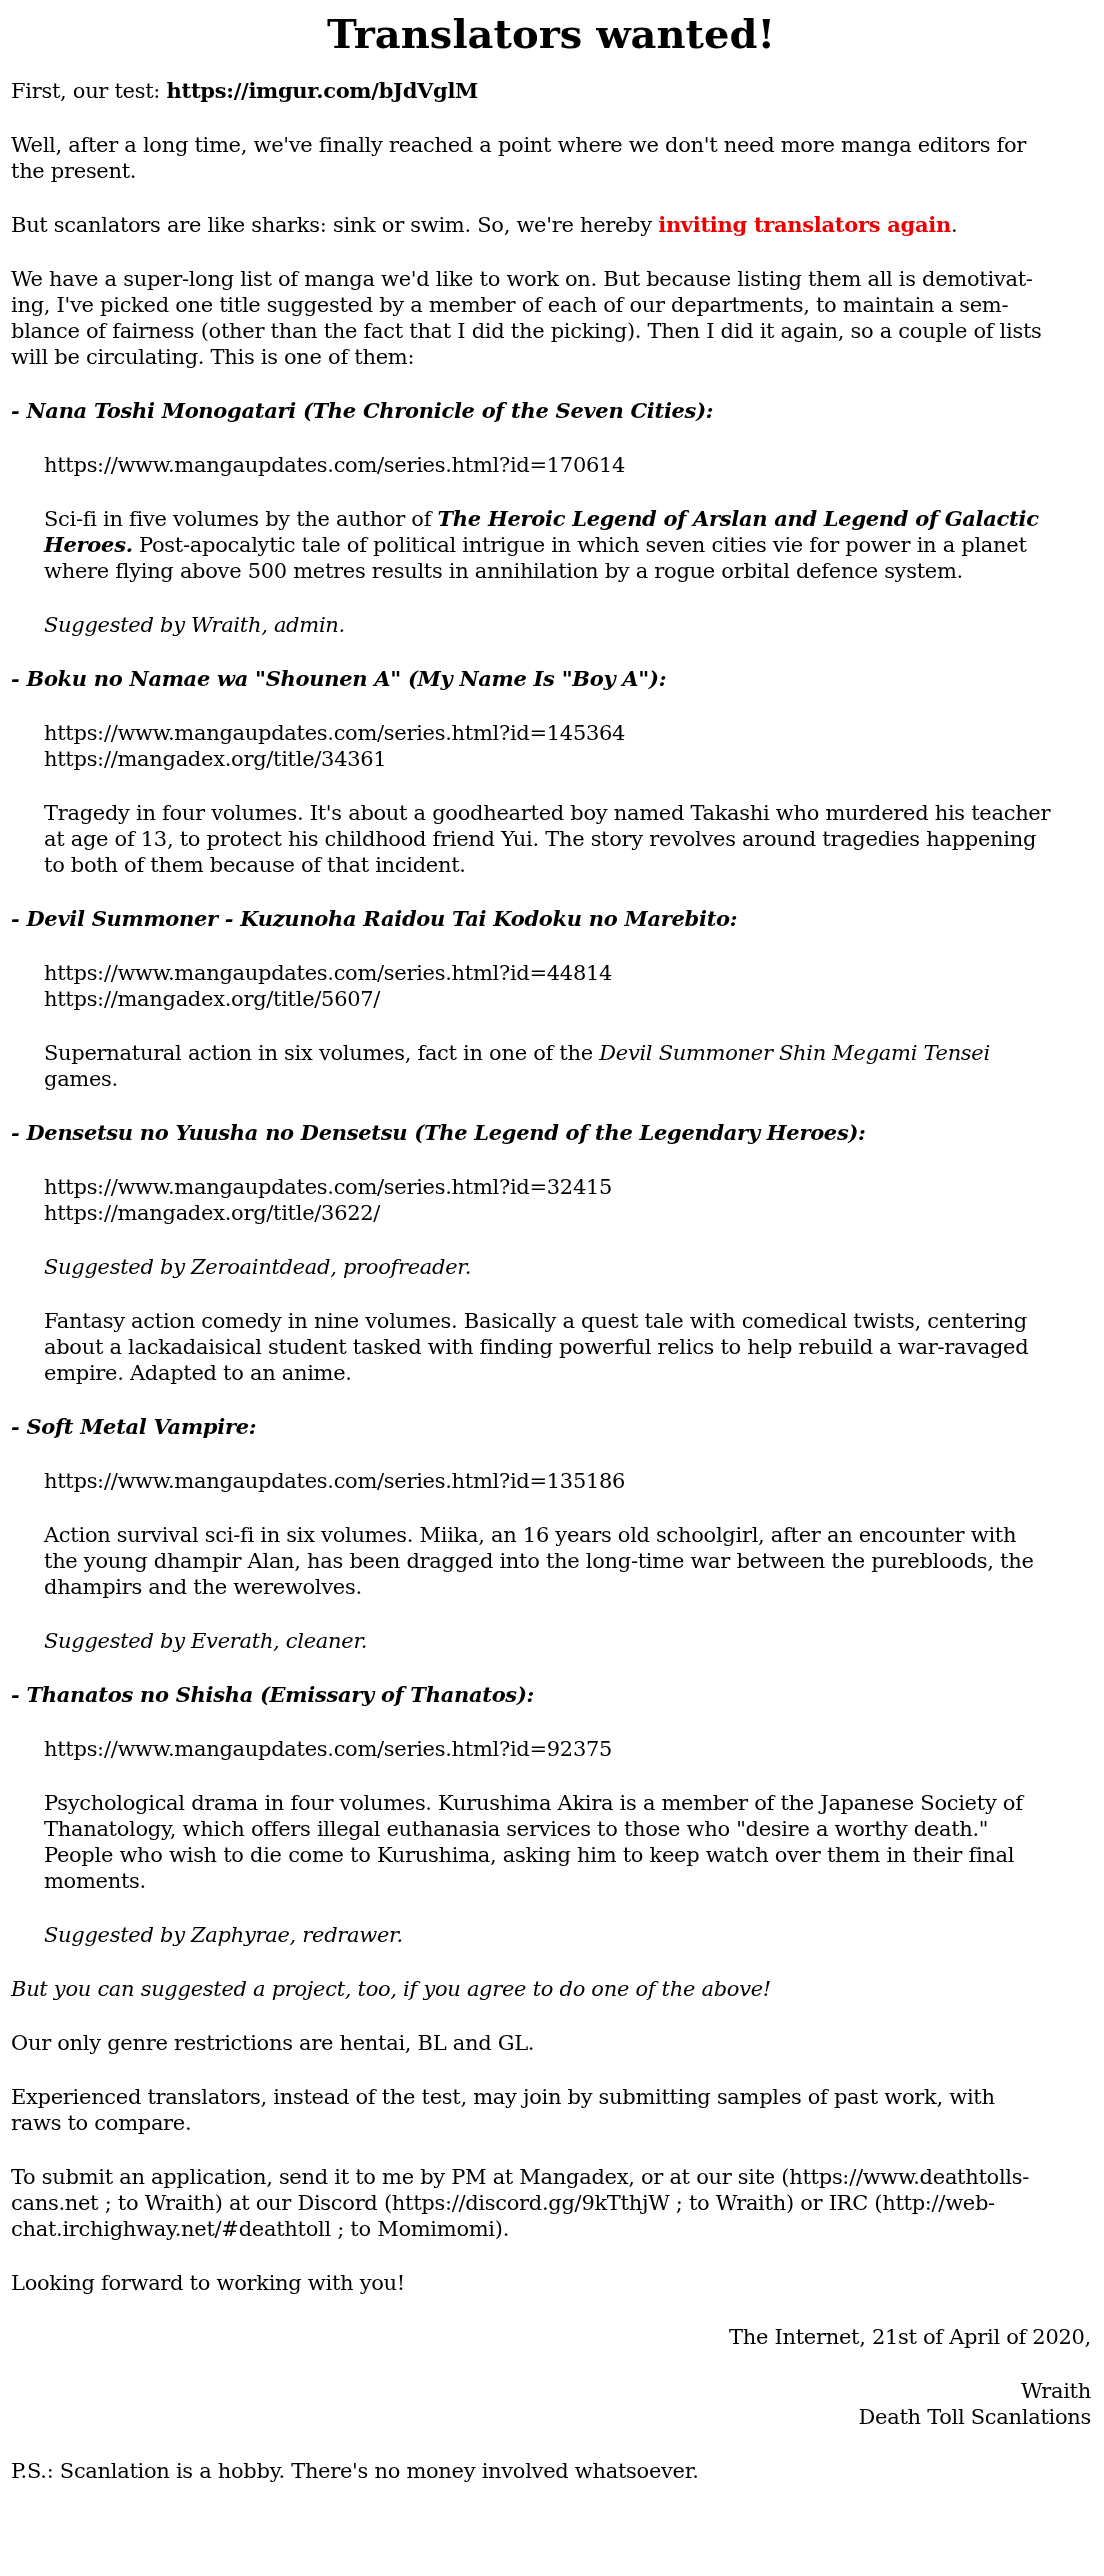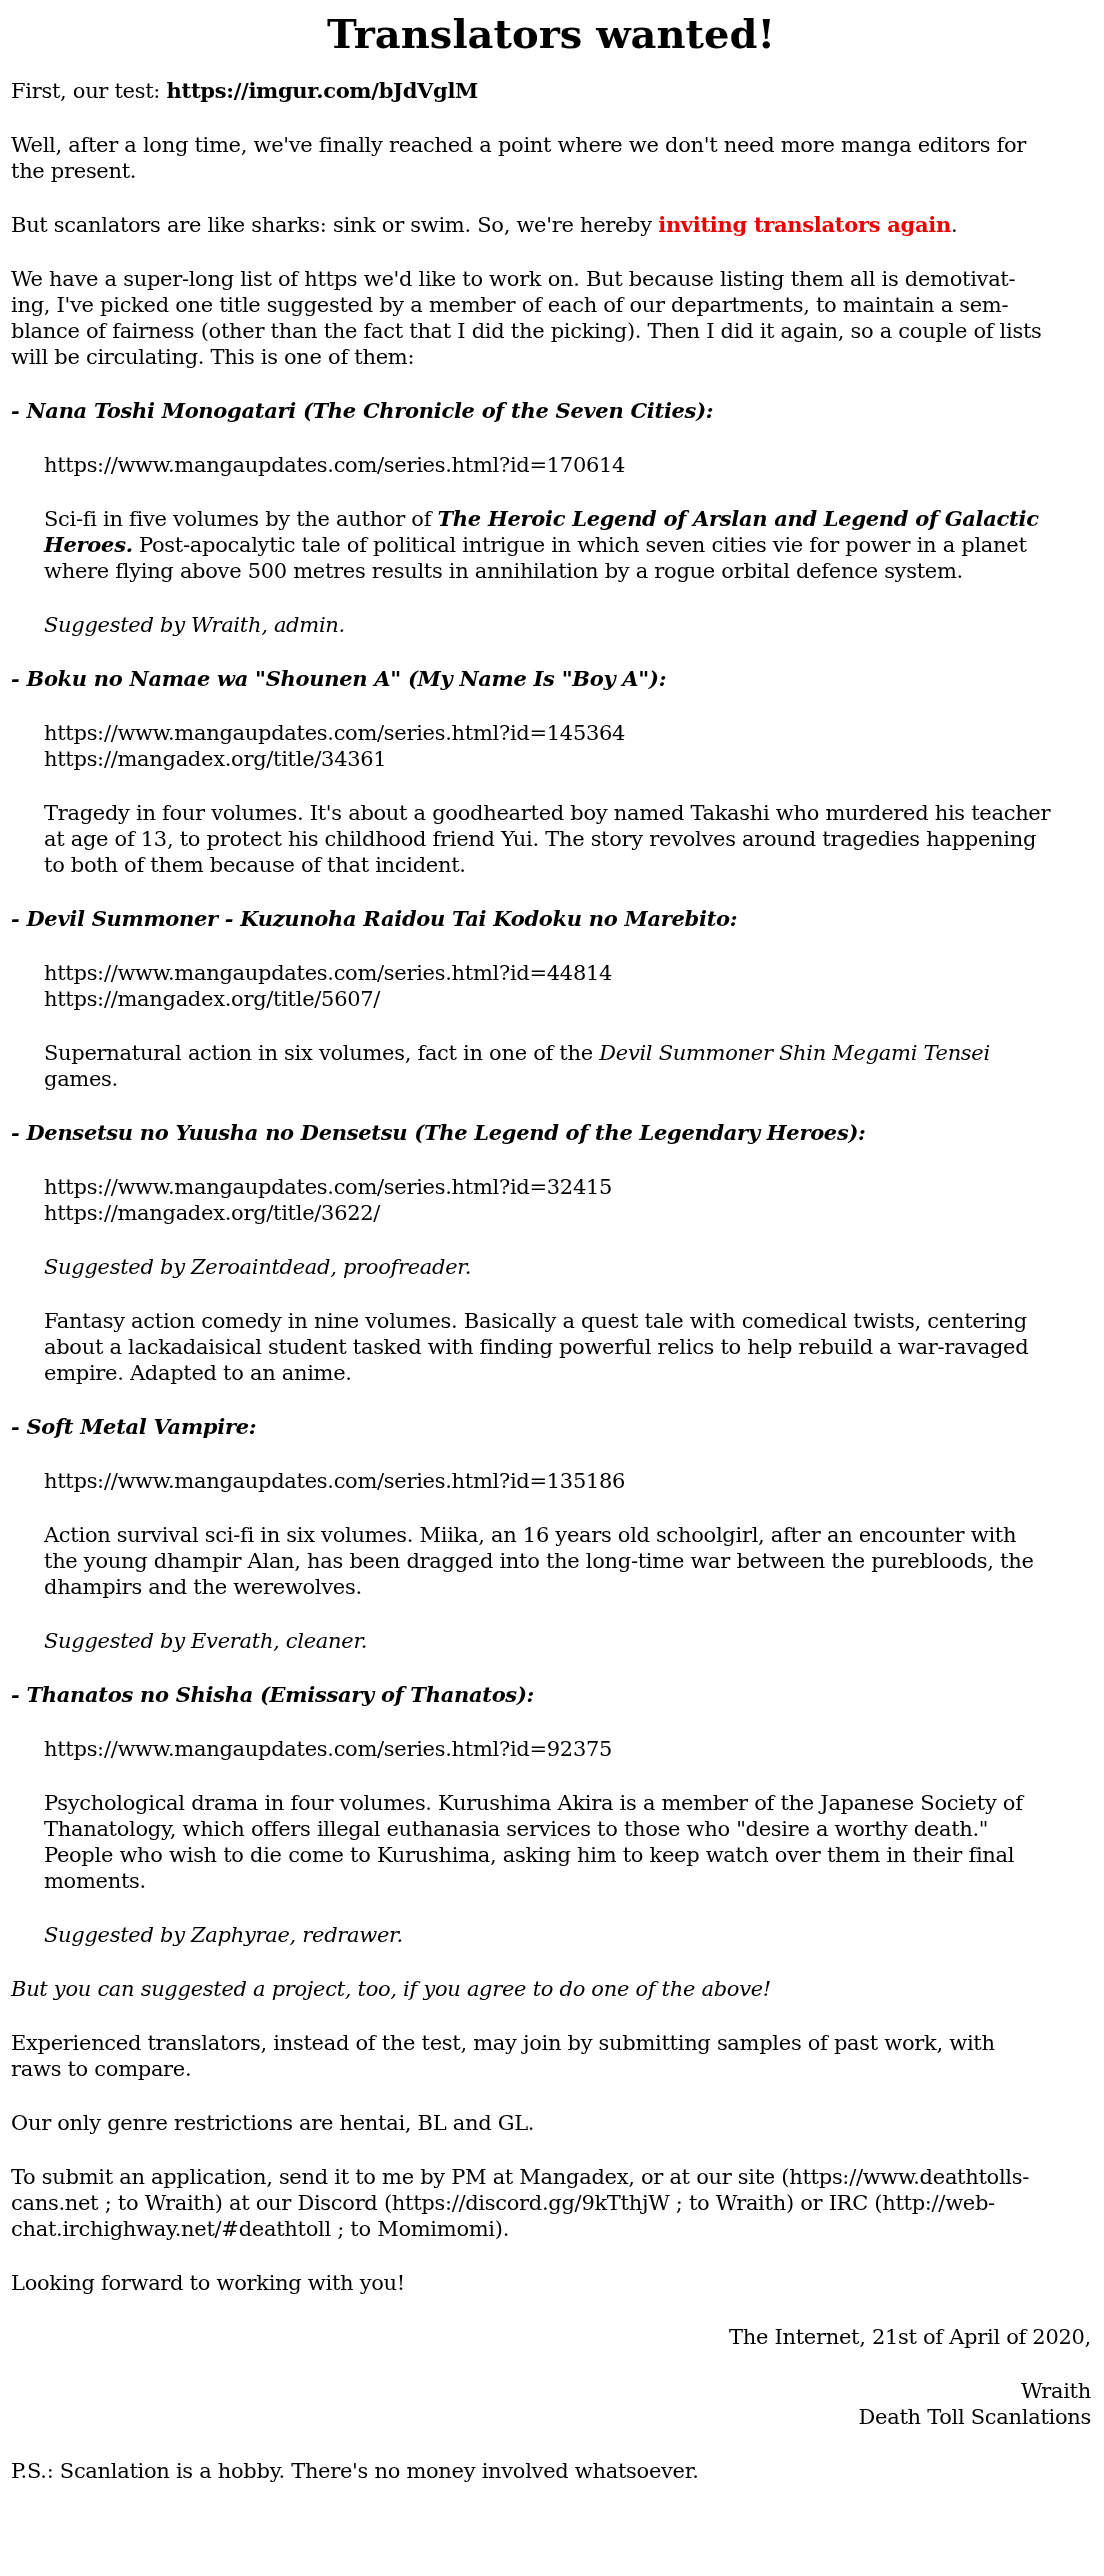--- a/index.html
+++ b/index.html
@@ -45,21 +45,21 @@
       <div class="line"><span class="">First, our test: </span><span class="b">https://imgur.com/bJdVglM</span></div>
     </div>
     <div class="block">
       <div class="line"><span class="">Well, after a long time, we've finally reached a point where we don't need more manga editors for</span></div>
       <div class="line"><span class="">the present.</span></div>
     </div>
     <div class="block">
       <div class="line"><span class="">But scanlators are like sharks: sink or swim. So, we're hereby </span><span class="b red">inviting translators again</span><span class="">.</span></div>
     </div>
     <div class="block">
-      <div class="line"><span class="">We have a super-long list of https we'd like to work on. But because listing them all is demotivat-</span></div>
+      <div class="line"><span class="">We have a super-long list of manga we'd like to work on. But because listing them all is demotivat-</span></div>
       <div class="line"><span class="">ing, I've picked one title suggested by a member of each of our departments, to maintain a sem-</span></div>
       <div class="line"><span class="">blance of fairness (other than the fact that I did the picking). Then I did it again, so a couple of lists</span></div>
       <div class="line"><span class="">will be circulating. This is one of them:</span></div>
     </div>
     <div class="block">
       <div class="line"><span class="b i">- Nana Toshi Monogatari (The Chronicle of the Seven Cities):</span></div>
     </div>
     <div class="block indent">
       <div class="line"><span class="">https://www.mangaupdates.com/series.html?id=170614</span></div>
     </div>
@@ -135,25 +135,25 @@
       <div class="line"><span class="">People who wish to die come to Kurushima, asking him to keep watch over them in their final</span></div>
       <div class="line"><span class="">moments.</span></div>
     </div>
     <div class="block indent">
       <div class="line"><span class="i">Suggested by Zaphyrae, redrawer.</span></div>
     </div>
     <div class="block">
       <div class="line"><span class="i">But you can suggested a project, too, if you agree to do one of the above!</span></div>
     </div>
     <div class="block">
+      <div class="line"><span class="">Our only genre restrictions are hentai, BL and GL.</span></div>
+    </div>
+    <div class="block">
       <div class="line"><span class="">Experienced translators, instead of the test, may join by submitting samples of past work, with</span></div>
       <div class="line"><span class="">raws to compare.</span></div>
-    </div>
-    <div class="block">
-      <div class="line"><span class="">Our only genre restrictions are hentai, BL and GL.</span></div>
     </div>
     <div class="block">
       <div class="line"><span class="">To submit an application, send it to me by PM at Mangadex, or at our site (https://www.deathtolls-</span></div>
       <div class="line"><span class="">cans.net ; to Wraith) at our Discord (https://discord.gg/9kTthjW ; to Wraith) or IRC (http://web-</span></div>
       <div class="line"><span class="">chat.irchighway.net/#deathtoll ; to Momimomi).</span></div>
     </div>
     <div class="block">
       <div class="line"><span class="">Looking forward to working with you!</span></div>
     </div>
     <div class="block right">

